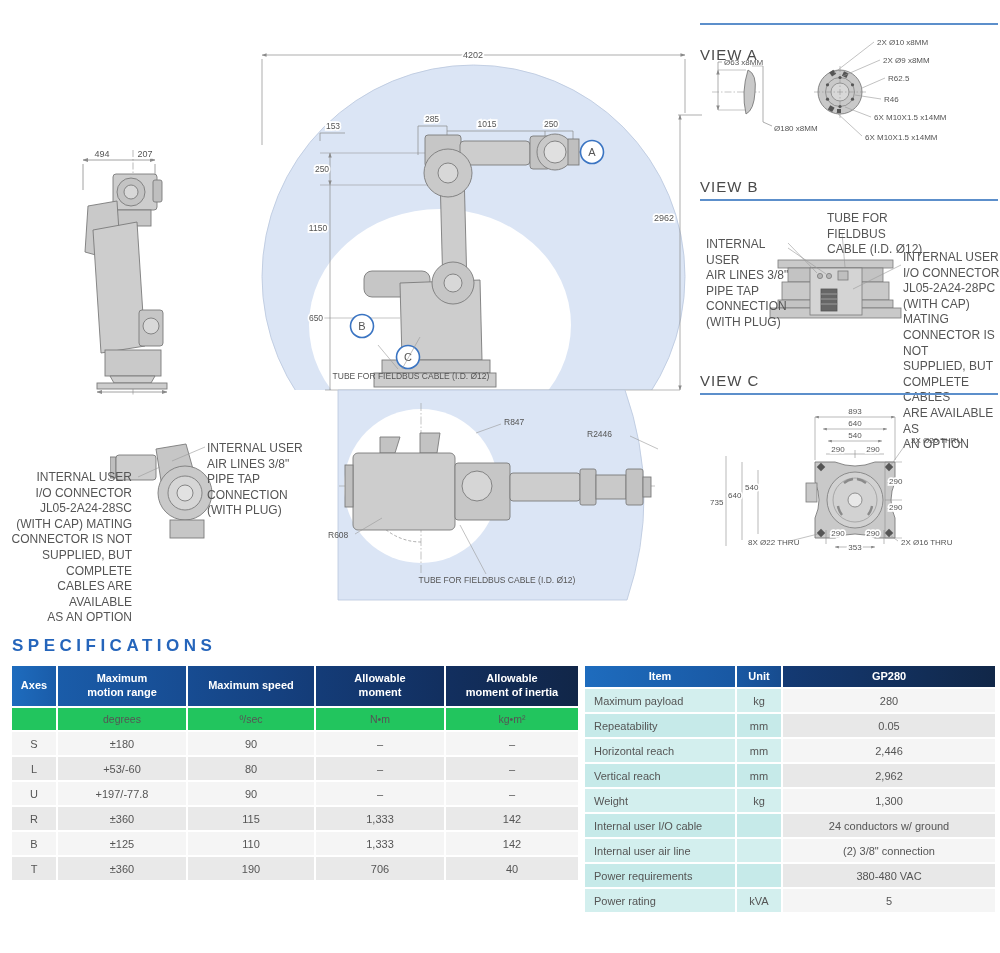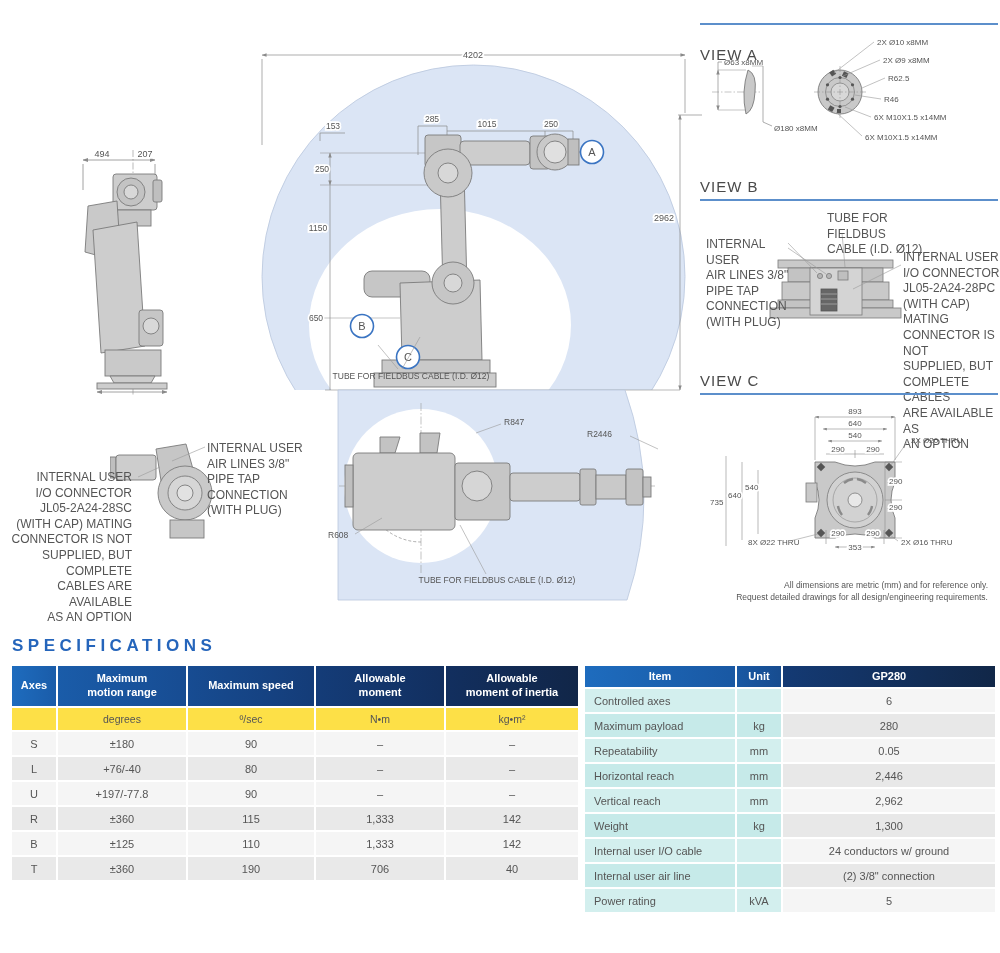--- a/index.html
+++ b/index.html
@@ -38,21 +38,21 @@
                 border-bottom:2px solid #fff;padding:0 2px;vertical-align:middle;}
   table.spec td:last-child{border-right:none;}
 
   table.axes{left:12px;top:666px;width:566px;}
   table.axes thead th{height:40px;}
   table.axes .h0{background:linear-gradient(90deg,#1E6CBE,#1A5CA9);}
   table.axes .h1{background:linear-gradient(90deg,#1A5CA9,#174C92);margin-top:32px;}
   table.axes .h2{background:linear-gradient(90deg,#174C92,#143C78);}
   table.axes .h3{background:linear-gradient(90deg,#143C78,#122F5F);}
   table.axes .h4{background:linear-gradient(90deg,#122F5F,#112648);}
-  table.axes tr.units td{background:#fde047;height:22px;font-size:10.5px;margin-top:20px;}
+  table.axes tr.units td{background:#22c55e;height:22px;font-size:10.5px;margin-top:20px;}
   table.axes tbody tr:nth-child(odd) td{background:#F5F5F5;}
   table.axes tbody tr:nth-child(even) td{background:#E9E9E9;}
 
   table.items{left:585px;top:666px;width:410px;}
   table.items thead th{height:21px;}
   table.items .h0{background:linear-gradient(90deg,#1E6CBE,#1958A3);}
   table.items .h1{background:linear-gradient(90deg,#1958A3,#174C8F);}
   table.items .h2{background:linear-gradient(90deg,#143A74,#112748);}
   table.items tbody td.c0{text-align:left;padding-left:9px;}
   table.items tbody tr:nth-child(odd) td.c0,
@@ -400,22 +400,20 @@
     <text class="ann dimhalo" x="38" y="100" text-anchor="start">640</text>
     <text class="ann dimhalo" x="55" y="92" text-anchor="start">540</text>
     <text class="ann dimhalo" x="148" y="138" text-anchor="middle">290</text>
     <text class="ann dimhalo" x="183" y="138" text-anchor="middle">290</text>
     <text class="ann dimhalo" x="165" y="152" text-anchor="middle">353</text>
     <text class="ann" x="221" y="45" text-anchor="start">2X Ø20 THRU</text>
     <text class="ann" x="58" y="147" text-anchor="start">8X Ø22 THRU</text>
     <text class="ann" x="211" y="147" text-anchor="start">2X Ø16 THRU</text>
   </svg>
 
-  <div class="footnote">All dimensions are metric (mm) and for reference only.
-Request detailed drawings for all design/engineering requirements.</div>
 
   
   <div class="spec-title">SPECIFICATIONS</div>
 
   <table class="spec axes">
     <colgroup>
         <col style="width:46px">
         <col style="width:130px">
         <col style="width:128px">
         <col style="width:130px">
@@ -443,21 +441,21 @@
     <tbody>
         <tr>
           <td class="c0">S</td>
           <td class="c1">±180</td>
           <td class="c2">90</td>
           <td class="c3">–</td>
           <td class="c4">–</td>
         </tr>
         <tr>
           <td class="c0">L</td>
-          <td class="c1">+76/-40</td>
+          <td class="c1">+53/-60</td>
           <td class="c2">80</td>
           <td class="c3">–</td>
           <td class="c4">–</td>
         </tr>
         <tr>
           <td class="c0">U</td>
           <td class="c1">+197/-77.8</td>
           <td class="c2">90</td>
           <td class="c3">–</td>
           <td class="c4">–</td>
@@ -494,25 +492,20 @@
       </colgroup>
     <thead>
       <tr>
         <th class="h0">Item</th>
         <th class="h1">Unit</th>
         <th class="h2">GP280</th>
       </tr>
     </thead>
     <tbody>
         <tr>
-          <td class="c0">Controlled axes</td>
-          <td class="c1"></td>
-          <td class="c2">6</td>
-        </tr>
-        <tr>
           <td class="c0">Maximum payload</td>
           <td class="c1">kg</td>
           <td class="c2">280</td>
         </tr>
         <tr>
           <td class="c0">Repeatability</td>
           <td class="c1">mm</td>
           <td class="c2">0.05</td>
         </tr>
         <tr>
@@ -534,20 +527,25 @@
           <td class="c0">Internal user I/O cable</td>
           <td class="c1"></td>
           <td class="c2">24 conductors w/ ground</td>
         </tr>
         <tr>
           <td class="c0">Internal user air line</td>
           <td class="c1"></td>
           <td class="c2">(2) 3/8" connection</td>
         </tr>
         <tr>
+          <td class="c0">Power requirements</td>
+          <td class="c1"></td>
+          <td class="c2">380-480 VAC</td>
+        </tr>
+        <tr>
           <td class="c0">Power rating</td>
           <td class="c1">kVA</td>
           <td class="c2">5</td>
         </tr>
       </tbody>
   </table>
 
 </div>
 
 </body></html>

